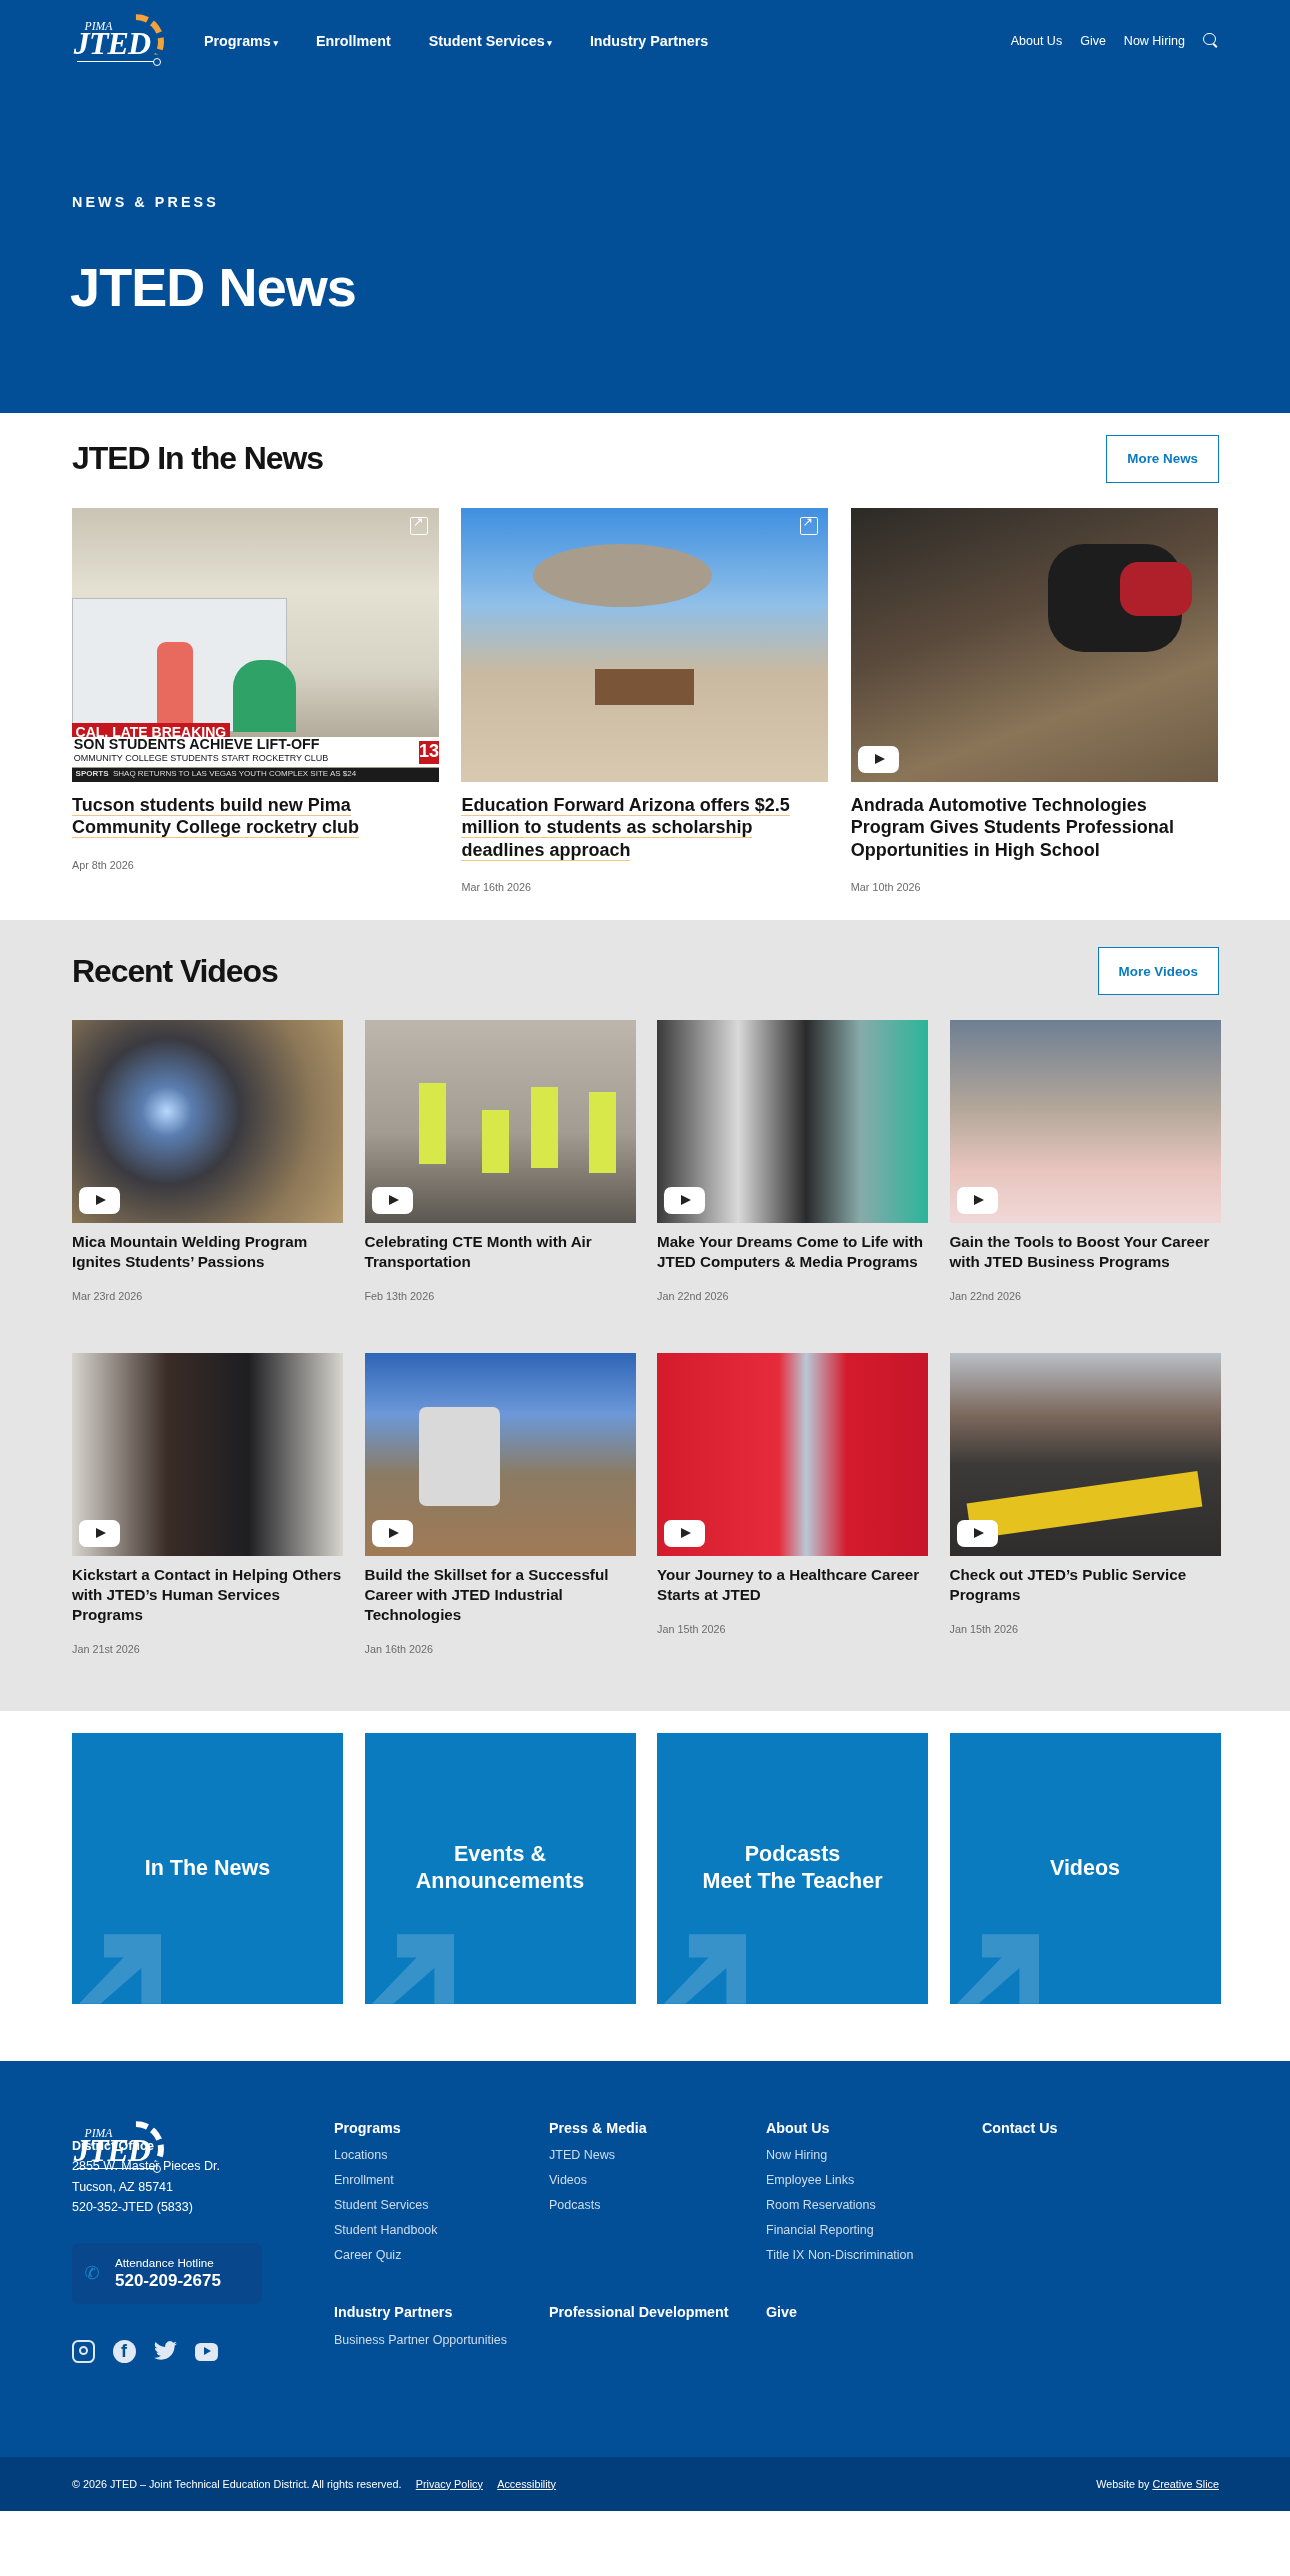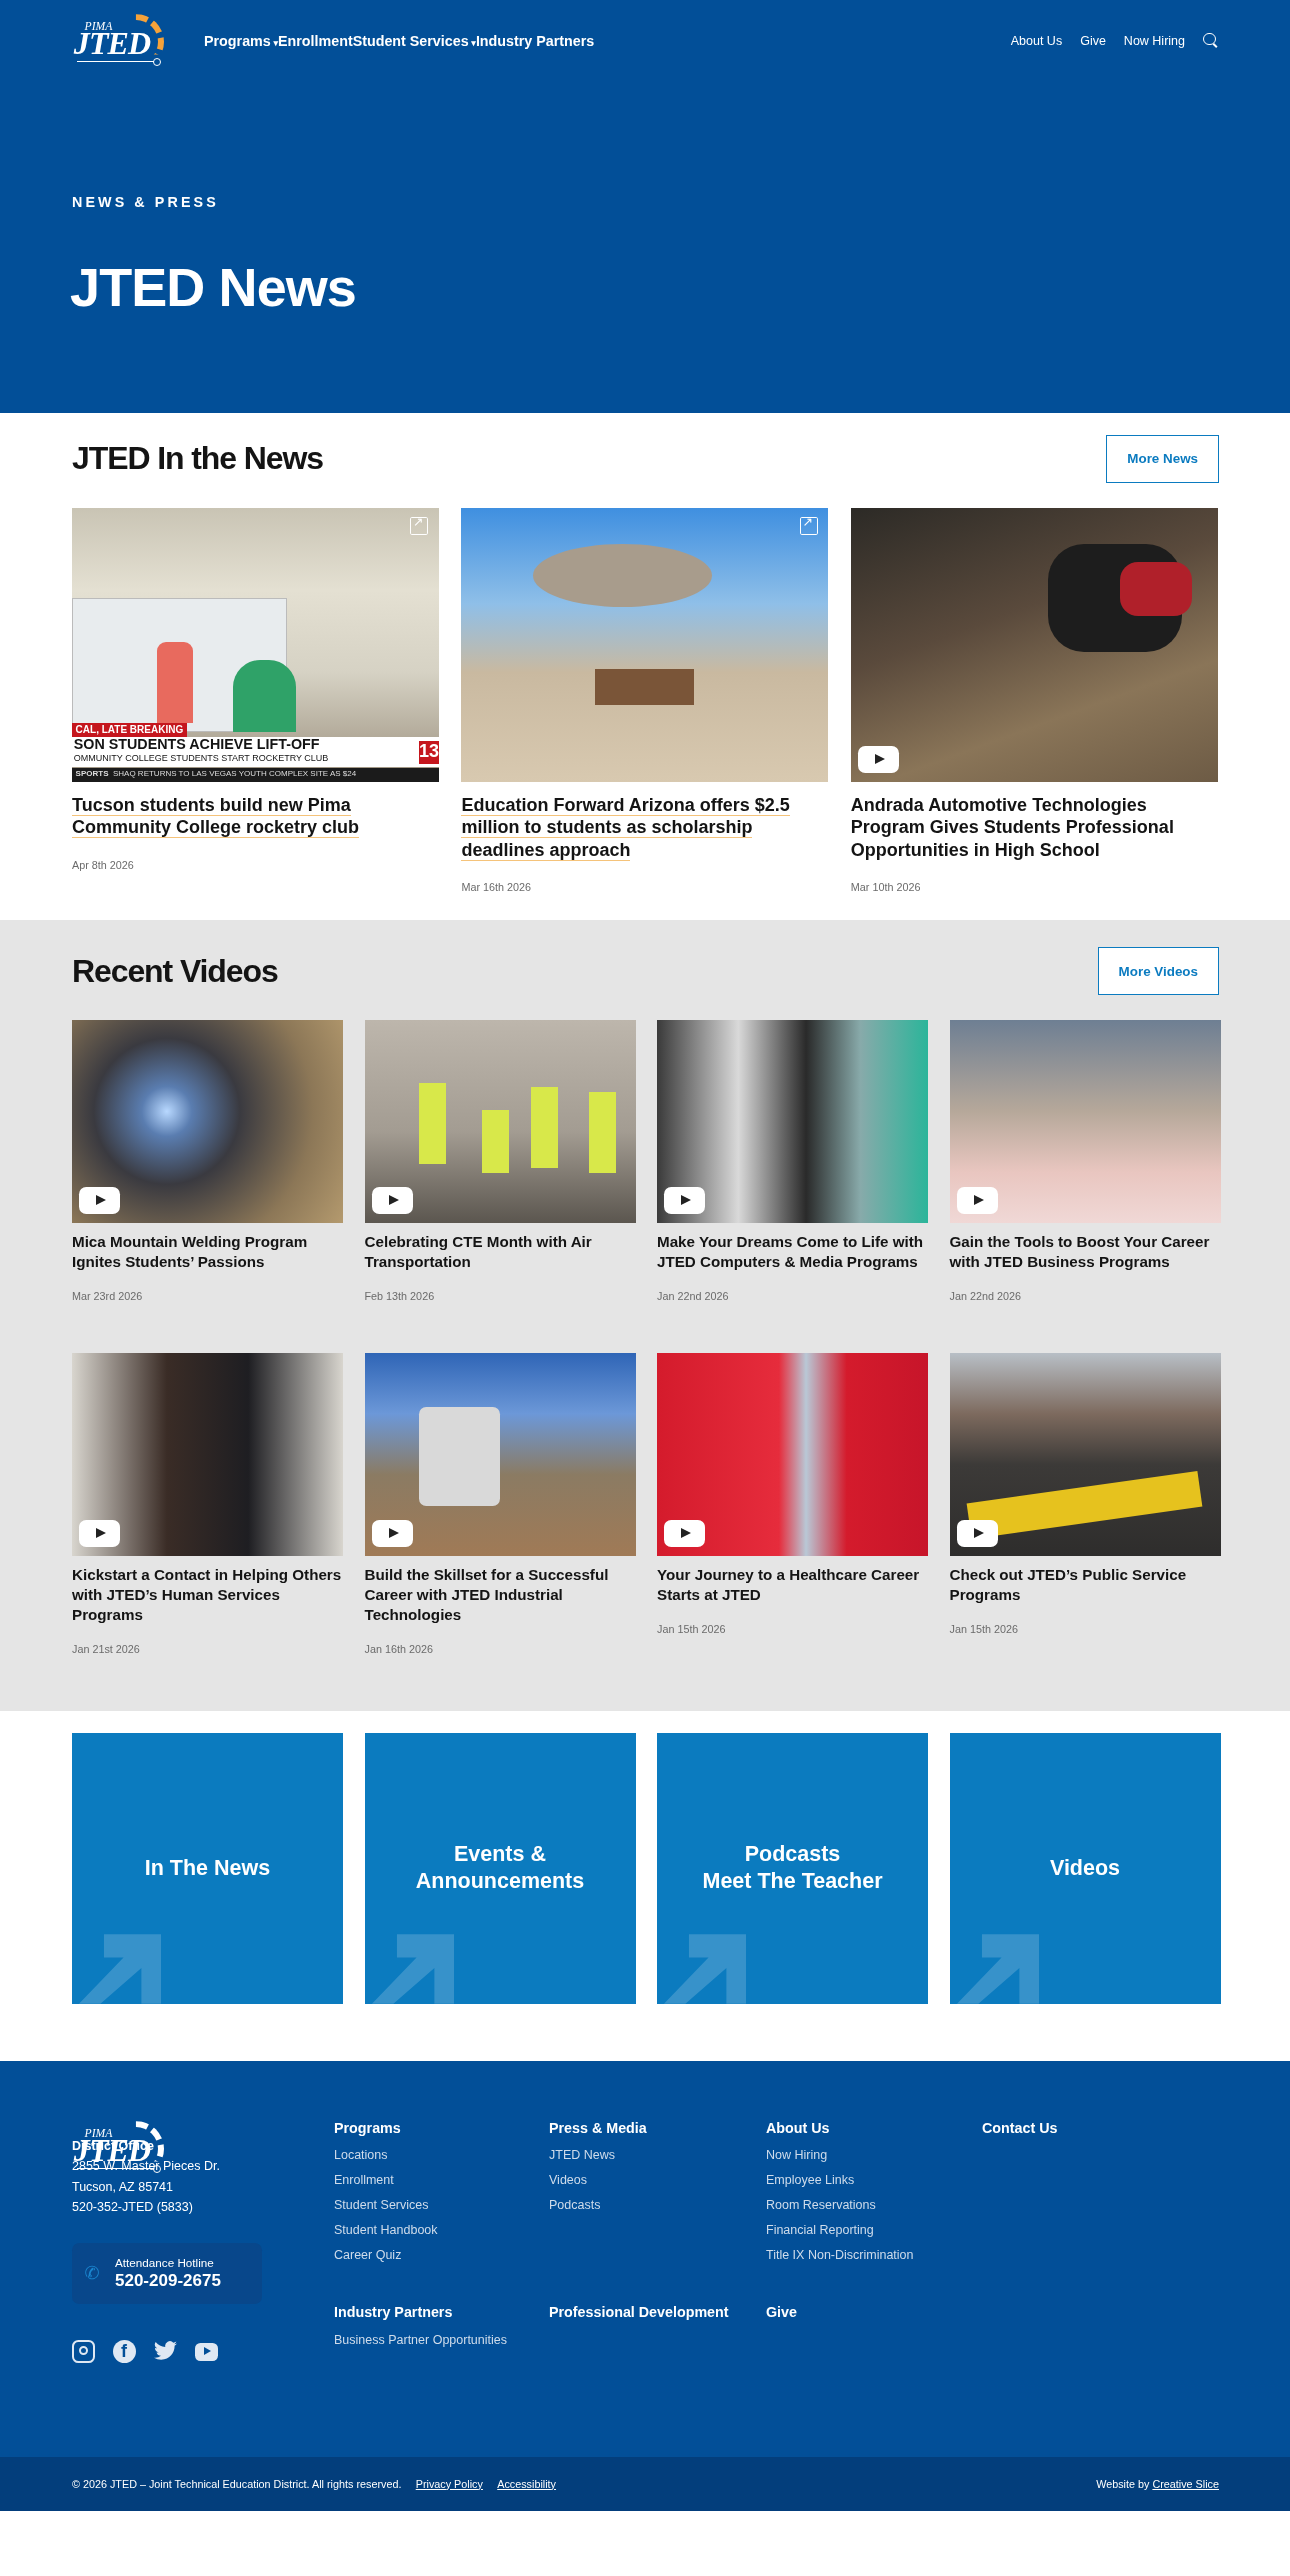--- a/index.html
+++ b/index.html
@@ -9,21 +9,21 @@
 
 
 .hero{background:#024f98;height:413px;position:relative;color:#fff}
 .nav{height:81px;display:flex;align-items:center;width:1147px;margin:0 auto}
 .logo{width:100px;height:56px;position:relative;margin-right:32px}
 .logo .pima{position:absolute;left:12.5px;top:7.2px;font-family:"Liberation Serif",serif;font-style:italic;font-size:11.7px;color:#fff}
 .logo .jted{position:absolute;left:1.8px;top:12.5px;font-family:"Liberation Serif",serif;font-style:italic;font-weight:bold;font-size:32px;color:#fff;letter-spacing:-0.9px}
 .logo .gear{position:absolute;left:36px;top:1.8px;width:56px;height:56px;border:6.3px dashed #f5a23a;border-radius:50%;clip-path:inset(0 0 28% 45%)}
 .logo .line{position:absolute;left:5.4px;top:48px;width:77px;height:1.8px;background:#fff}
 .logo .dot{position:absolute;left:81px;top:45px;width:8px;height:8px;border:1.3px solid #fff;border-radius:50%}
-.nav-main{display:flex;font-weight:bold;font-size:14.3px}
+.nav-main{display:flex;gap:38px;font-weight:bold;font-size:14.3px}
 .nav-main span.car{font-size:9px;margin-left:2.7px}
 .nav-right{margin-left:auto;display:flex;gap:18px;align-items:center;font-size:12.5px}
 .search-icon{width:16px;height:16px;position:relative}
 .search-icon:before{content:"";position:absolute;left:0;top:0;width:10.8px;height:10.8px;border:1.8px solid #fff;border-radius:50%}
 .search-icon:after{content:"";position:absolute;left:10.8px;top:10.8px;width:5.4px;height:1.8px;background:#fff;transform:rotate(45deg);transform-origin:0 0}
 .eyebrow{position:absolute;top:194px;left:72px;font-size:14.3px;font-weight:bold;letter-spacing:3.1px}
 .hero h1{position:absolute;top:256px;left:70px;font-size:54px;font-weight:bold;letter-spacing:-0.9px}
 
 
 .sec-head{display:flex;justify-content:space-between;align-items:center}
@@ -115,21 +115,21 @@
     <div class="sec-head">
       <h2>JTED In the News</h2>
       <a class="btn-outline">More News</a>
     </div>
     <div class="news-grid">
       <article class="card">
         <div class="thumb" style="background:linear-gradient(180deg,#c9c4b4 0%,#e4e0d2 30%,#d6d2c4 60%,#9a8f7d 100%)">
           <div style="position:absolute;left:0;top:90px;width:215px;height:134px;background:#e8ecee;border:1.8px solid #bbb"></div>
           <div style="position:absolute;left:85px;top:134px;width:36px;height:81px;background:#e86a5e;border-radius:9px 9px 0 0"></div>
           <div style="position:absolute;left:161px;top:152px;width:63px;height:72px;background:#2fa268;border-radius:27px 27px 0 0"></div>
-          <div style="position:absolute;left:0;top:215px;background:#c5161d;color:#fff;font-size:10px;font-weight:bold;padding:1.8px 3.6px">CAL, LATE BREAKING</div>
+          <div style="position:absolute;left:0;top:215px;background:#c5161d;color:#fff;font-size:14px;font-weight:bold;padding:1.8px 3.6px">CAL, LATE BREAKING</div>
           <div style="position:absolute;left:0;top:229px;width:100%;height:30.5px;background:#fff;padding:0.9px 1.8px">
             <div style="font-weight:bold;font-size:14.3px;line-height:15.2px;white-space:nowrap">SON STUDENTS ACHIEVE LIFT-OFF</div>
             <div style="font-size:9px;line-height:10.8px;white-space:nowrap">OMMUNITY COLLEGE STUDENTS START ROCKETRY CLUB</div>
           </div>
           <div style="position:absolute;right:0;top:233px;background:#c5161d;color:#fff;font-weight:bold;font-size:18px;width:20px;height:23px">13</div>
           <div style="position:absolute;left:0;bottom:0;width:100%;height:14px;background:#1b1b1b;color:#ddd;font-size:8px;white-space:nowrap;padding:1.8px 3.6px"><b>SPORTS</b>&nbsp;&nbsp;<span>SHAQ RETURNS TO LAS VEGAS YOUTH COMPLEX SITE AS $24</span></div>
           <span class="ext-icon"></span>
         </div>
         <h3 class="ul"><span>Tucson students build new Pima Community College rocketry club</span></h3>
         <div class="date">Apr 8th 2026</div>

